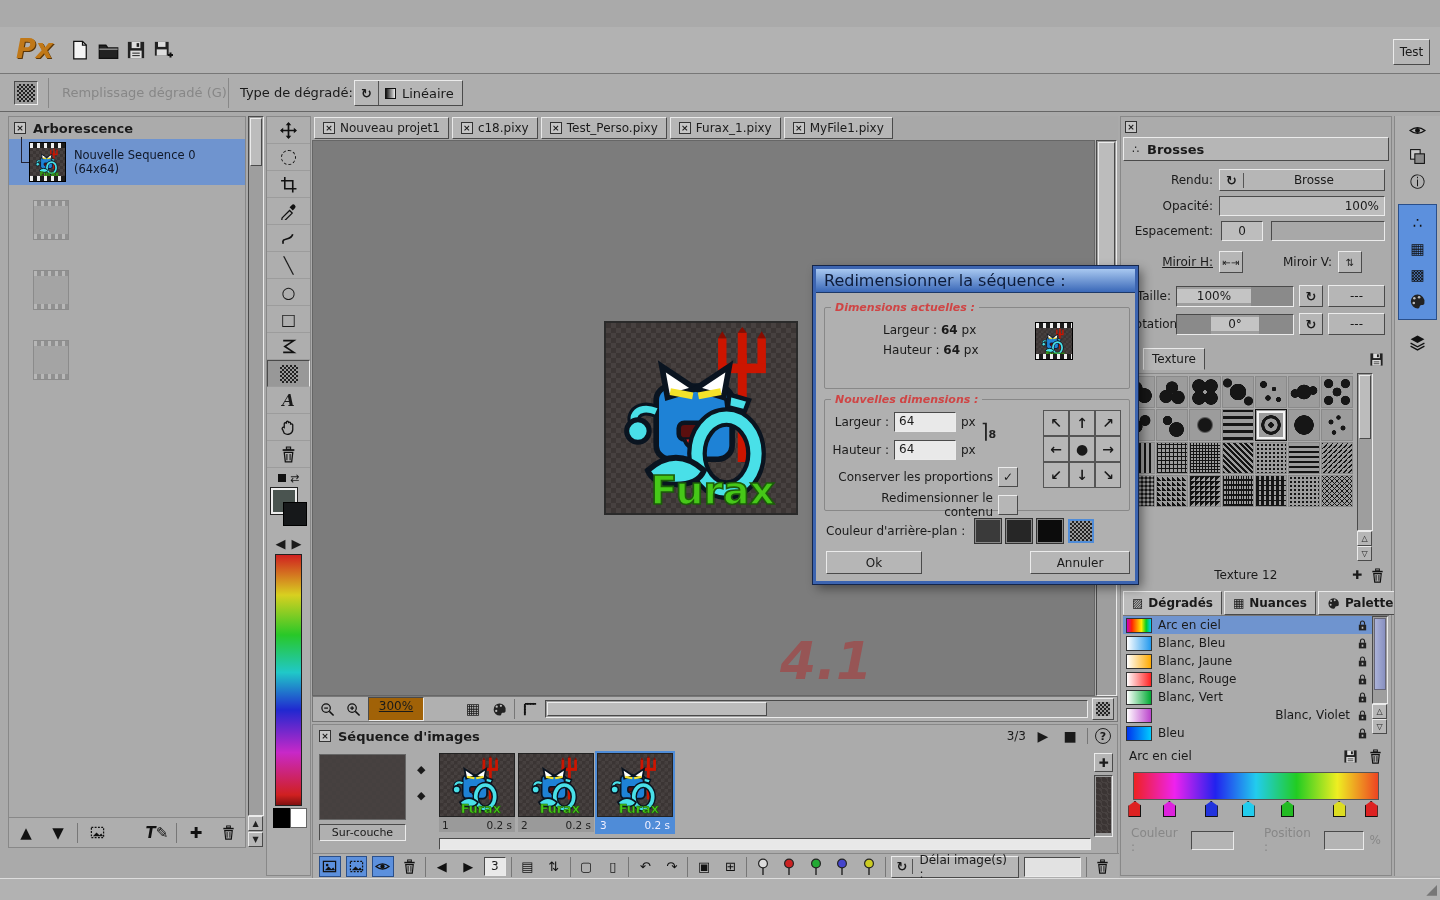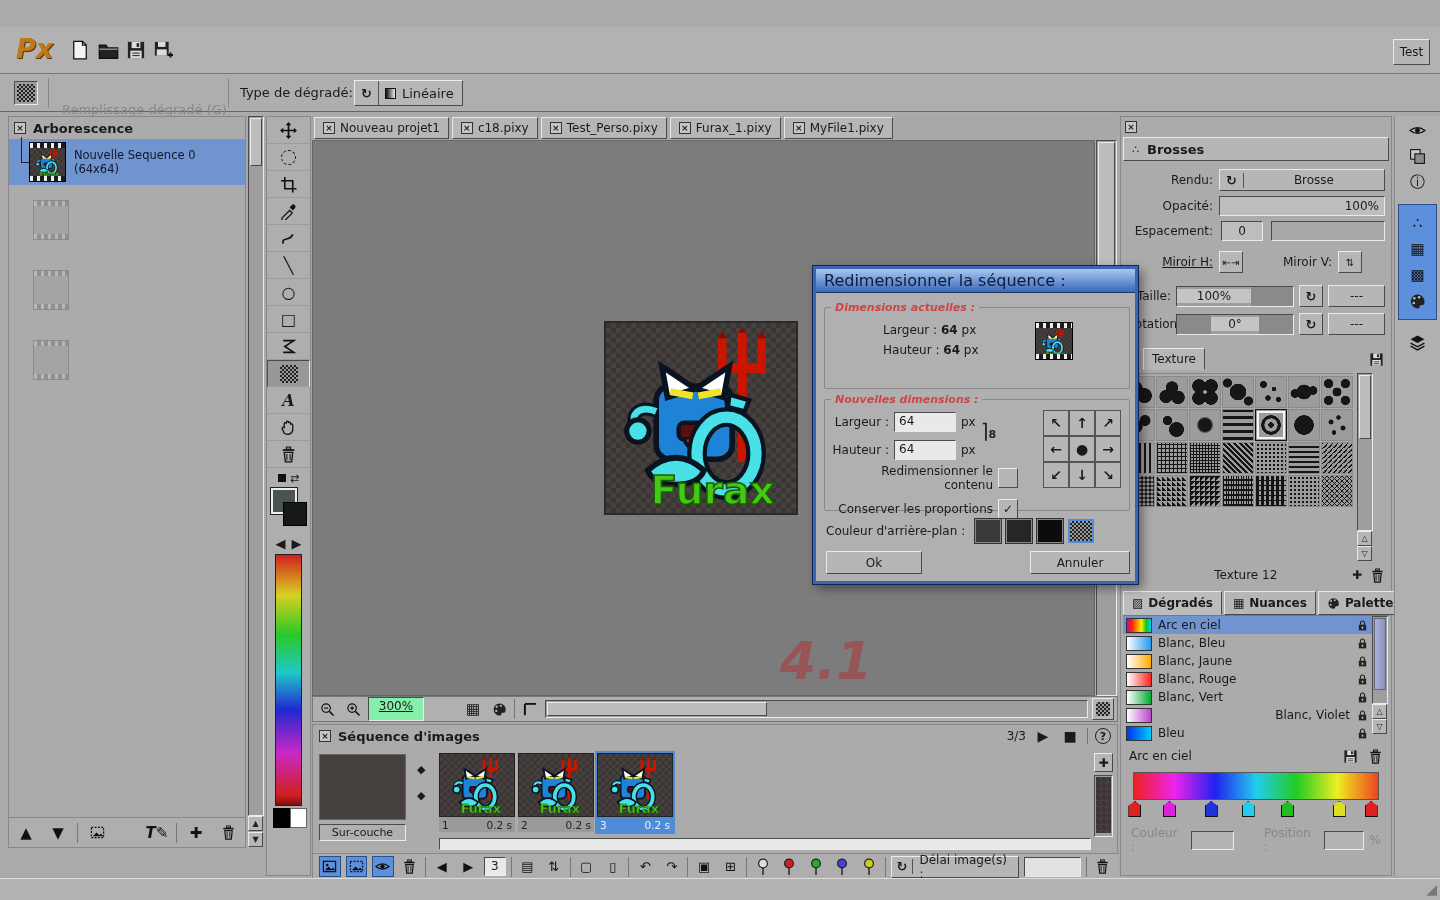--- a/index.html
+++ b/index.html
@@ -204,21 +204,21 @@
         </svg>
       </span>
     <span class="abs raised btn" style="left:1393px;top:12px;width:37px;height:26px;font-size:12px;">Test</span>
   </div>
 
   <div class="abs flex" style="left:0;top:74px;width:1440px;height:38px;background:#aeaeae;border-bottom:1px solid #666;">
     <span class="abs sunken" style="left:14px;top:7px;width:24px;height:24px;padding:2px;">
       <span class="checker-sm" style="display:block;width:100%;height:100%;"></span>
     </span>
     <span class="abs" style="left:48px;top:4px;width:1px;height:30px;background:#888;"></span>
-    <span class="abs grayed" style="left:62px;top:28px;font-size:13px;">Remplissage dégradé (G)</span>
+    <span class="abs grayed" style="left:62px;top:11px;font-size:13px;">Remplissage dégradé (G)</span>
     <span class="abs" style="left:228px;top:4px;width:1px;height:30px;background:#888;"></span>
     <span class="abs" style="left:240px;top:11px;font-size:13px;">Type de dégradé:</span>
     <div class="abs raised flex" style="left:354px;top:6px;height:26px;padding:0 8px 0 0;gap:6px;cursor:pointer;">
       <span class="cyc seg icon" style="padding:0 6px;height:24px;display:inline-flex;align-items:center;">↻</span>
       <span style="width:11px;height:11px;background:linear-gradient(90deg,#111,#eee);border:1px solid #111;display:inline-block;"></span>
       <span style="font-size:13px;">Linéaire</span>
     </div>
   </div>
 
   <div class="abs" style="left:8px;top:116px;width:238px;height:732px;background:#ababab;border:1px solid #888;">
@@ -405,21 +405,21 @@
       <span class="icon" style="width:22px;">
           <svg class="ic">
             <use href="#i-zoomout"></use>
           </svg>
         </span>
       <span class="icon" style="width:22px;">
           <svg class="ic">
             <use href="#i-zoomin"></use>
           </svg>
         </span>
-      <span class="fieldw" style="width:56px;height:24px;background:#86efac;text-align:center;text-decoration:underline;">300%</span>
+      <span class="fieldw" style="width:56px;height:24px;background:#a16207;text-align:center;text-decoration:underline;">300%</span>
       <span style="width:30px;"></span>
       <span class="icon" style="width:22px;font-size:15px;">▦</span>
       <span class="icon" style="width:22px;">
           <svg class="ic">
             <use href="#i-palette"></use>
           </svg>
         </span>
       <span style="width:1px;height:20px;background:#777;"></span>
       <span class="icon" style="width:22px;">
           <svg class="ic">
@@ -895,27 +895,27 @@
         <span style="width:58px;text-align:right;">Largeur :</span>
         <span class="fieldw" style="width:62px;height:20px;">64</span>
         <span>px</span>
         <span style="font-size:20px;color:#222;transform:translateY(9px);">⌉<span style="font-size:11px;font-weight:bold;">8</span></span>
       </div>
       <div class="flex" style="margin-top:6px;gap:5px;">
         <span style="width:58px;text-align:right;">Hauteur :</span>
         <span class="fieldw" style="width:62px;height:20px;">64</span>
         <span>px</span>
       </div>
+      <div class="flex" style="margin-top:7px;gap:5px;justify-content:flex-start;">
+        <span style="width:162px;text-align:right;">Conserver les proportions</span>
+        <span class="raised btn" style="width:20px;height:20px;font-weight:bold;">✓</span>
+      </div>
       <div class="flex" style="margin-top:4px;gap:5px;">
         <span style="width:162px;text-align:right;">Redimensionner le contenu</span>
         <span class="raised btn" style="width:20px;height:20px;"></span>
-      </div>
-      <div class="flex" style="margin-top:7px;gap:5px;justify-content:flex-start;">
-        <span style="width:162px;text-align:right;">Conserver les proportions</span>
-        <span class="raised btn" style="width:20px;height:20px;font-weight:bold;">✓</span>
       </div>
       <div class="abs" id="anchorgrid" style="left:218px;top:4px;display:grid;grid-template-columns:repeat(3,26px);grid-auto-rows:26px;">
           <span class="btn" style="border: 1px solid rgb(85, 85, 85); background: rgb(182, 182, 182); font-size: 14px; font-weight: bold;">↖</span>
           <span class="btn" style="border: 1px solid rgb(85, 85, 85); background: rgb(182, 182, 182); font-size: 14px; font-weight: bold;">↑</span>
           <span class="btn" style="border: 1px solid rgb(85, 85, 85); background: rgb(182, 182, 182); font-size: 14px; font-weight: bold;">↗</span>
           <span class="btn" style="border: 1px solid rgb(85, 85, 85); background: rgb(182, 182, 182); font-size: 14px; font-weight: bold;">←</span>
           <span class="btn" style="border: 1px solid rgb(85, 85, 85); background: rgb(182, 182, 182); font-size: 14px; font-weight: bold;">●</span>
           <span class="btn" style="border: 1px solid rgb(85, 85, 85); background: rgb(182, 182, 182); font-size: 14px; font-weight: bold;">→</span>
           <span class="btn" style="border: 1px solid rgb(85, 85, 85); background: rgb(182, 182, 182); font-size: 14px; font-weight: bold;">↙</span>
           <span class="btn" style="border: 1px solid rgb(85, 85, 85); background: rgb(182, 182, 182); font-size: 14px; font-weight: bold;">↓</span>

